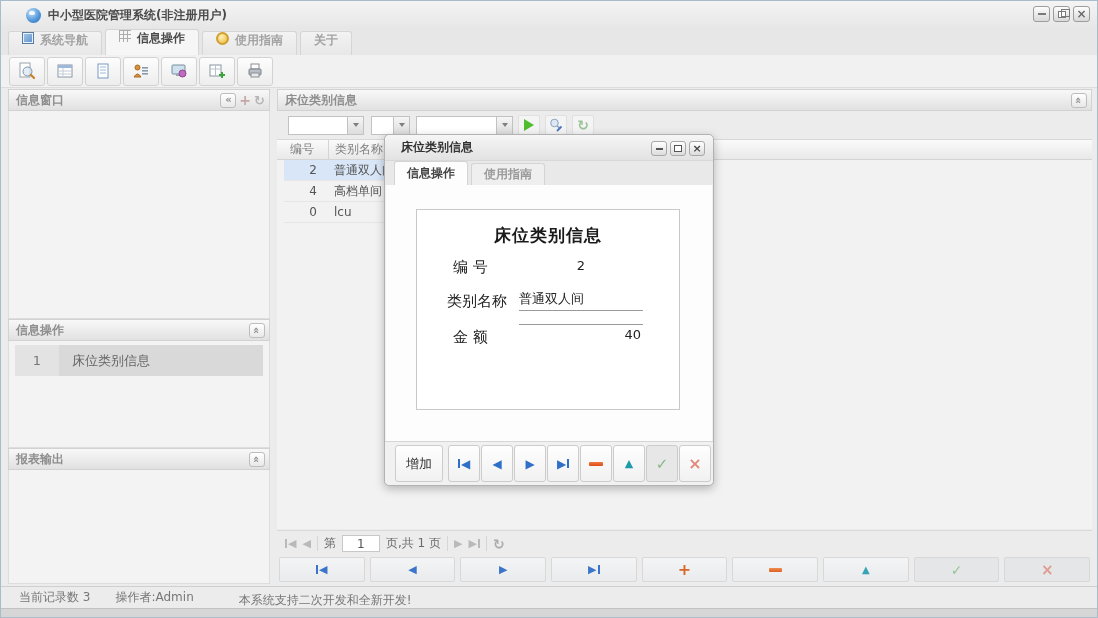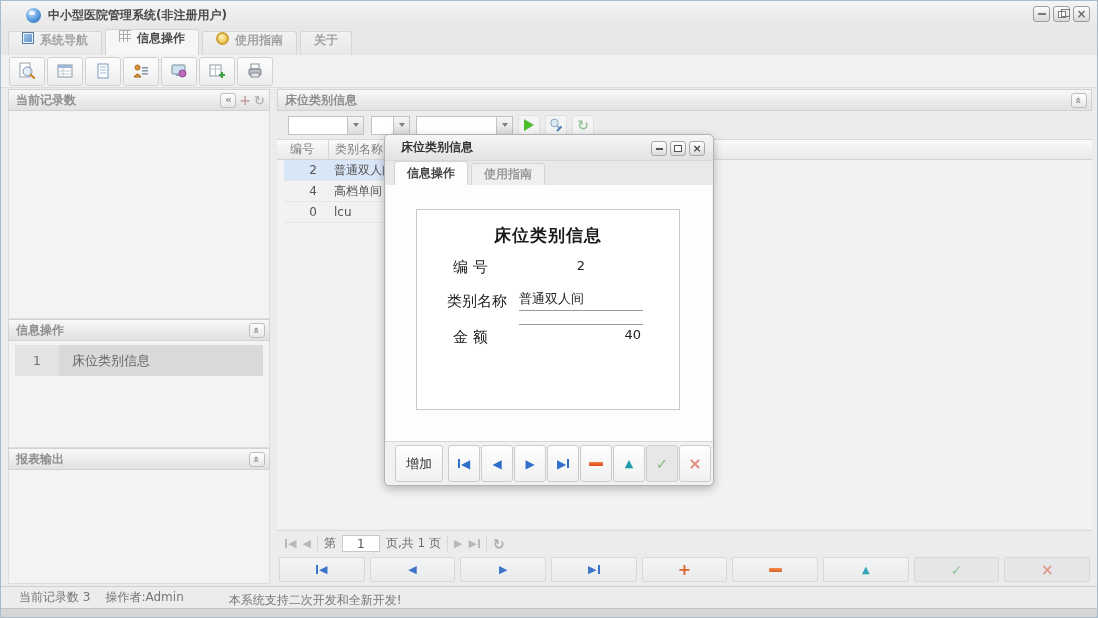--- a/index.html
+++ b/index.html
@@ -104,21 +104,21 @@
   .arrow-blue .bar { width:2px; height:9px; background:currentColor; }
   .plus-or { color:#d9662a; font-size:16px; font-weight:bold; line-height:1; }
   .minus-or { width:13px; height:4px; background:linear-gradient(#f08c4e,#dd5f22); border-radius:1px; }
   .tri-teal { color:#35a5b5; font-size:10px; }
   .chk-grn { color:#99c499; font-size:14px; font-weight:bold; }
   .x-red { color:#e29a90; font-size:15px; font-weight:bold; }
 
   
   .statusbar { position:absolute; left:0; top:585px; width:100%; height:22px; background:#ececec;
     border-top:1px solid #cfcfcf; display:flex; align-items:center; color:#777; }
-  .statusbar .s1 { margin-left:18px; } .statusbar .s2 { margin-left:15px; } .statusbar .s3 { margin-left:45px;margin-top:6px; }
+  .statusbar .s1 { margin-left:18px; } .statusbar .s2 { margin-left:25px; } .statusbar .s3 { margin-left:45px;margin-top:6px; }
   .bottom-strip { position:absolute; left:0; top:607px; width:100%; height:11px; background:#d6d6d6; border-top:1px solid #c2c2c2; }
 
   
   .dialog { position:absolute; left:383px; top:133px; width:330px; height:352px; background:#f0f0f0;
     border:1px solid #b2b2b2; border-radius:5px; box-shadow:0 3px 10px rgba(0,0,0,.25); z-index:50; }
   .d-titlebar { height:26px; border-radius:5px 5px 0 0; background:linear-gradient(#f6f6f6,#e2e2e2);
     display:flex; align-items:center; border-bottom:1px solid #d8d8d8; }
   .d-title { margin-left:16px; font-weight:bold; color:#333; }
   .d-controls { position:absolute; right:8px; top:6px; display:flex; gap:3px; }
   .dwbtn { width:16px; height:15px; border:1px solid #a8a8a8; border-radius:3px; background:linear-gradient(#fff,#dcdcdc);
@@ -244,21 +244,21 @@
       <svg width="20" height="20" viewBox="0 0 20 20">
         <rect x="6" y="3" width="8" height="5" fill="#fff" stroke="#8a8f96"></rect>
         <rect x="4" y="8" width="12" height="6" rx="1" fill="#b8bec4" stroke="#7a8088"></rect>
         <rect x="6" y="12" width="8" height="4" fill="#e8e8e8" stroke="#8a8f96"></rect>
       </svg>
     </div>
   </div>
 
   <div class="left-col">
     <div class="phead">
-      <span>当前记录数</span>
+      <span>信息窗口</span>
       <span class="sp"></span>
       <span class="sqbtn">«</span>
       <span class="tool-plus">+</span>
       <span class="tool-refresh">↻</span>
     </div>
     <div class="pbody imgmt-body"></div>
 
     <div class="phead iwin-head">
       <span>信息操作</span>
       <span class="sp"></span>

